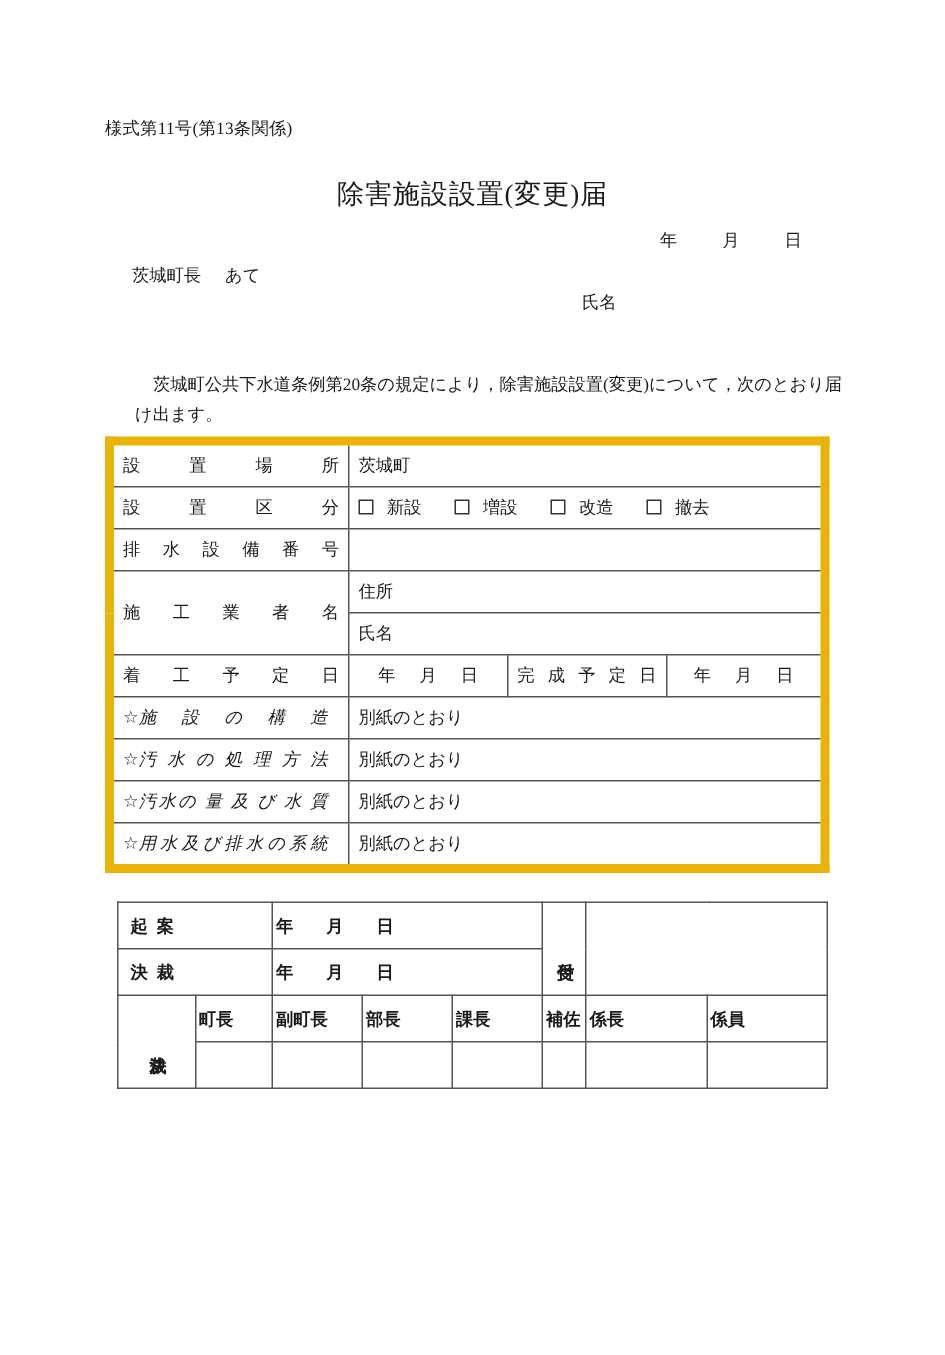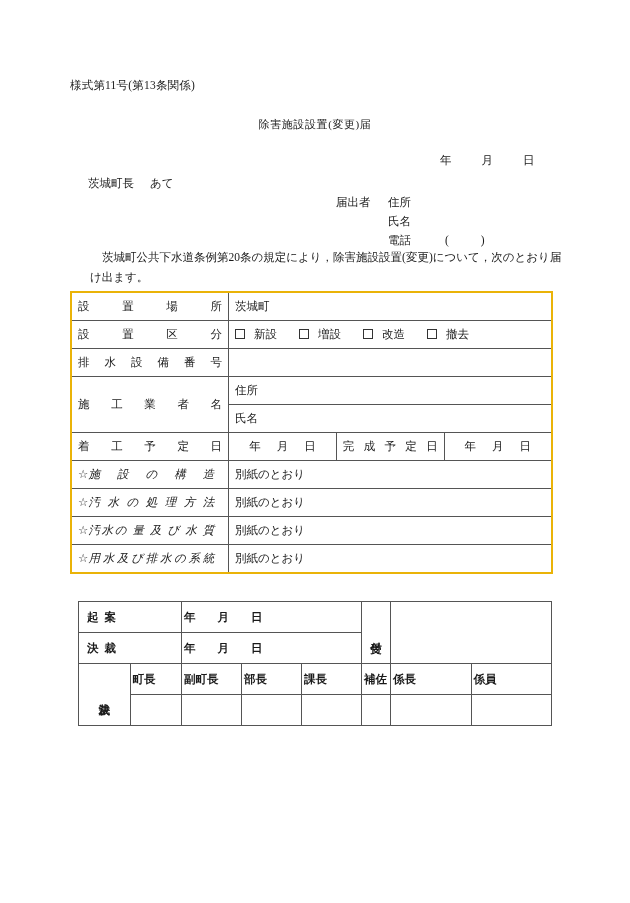--- a/index.html
+++ b/index.html
@@ -30,21 +30,21 @@
     top: 78px;
     font-size: 11.5px;
     letter-spacing: 0.2px;
     white-space: nowrap;
   }
   .doc-title {
     position: absolute;
     left: 0; top: 117px;
     width: 630px;
     text-align: center;
-    font-size: 11px;
+    font-size: 18px;
     letter-spacing: 0.6px;
   }
   .date-line {
     position: absolute;
     left: 440px;
     top: 153px;
     font-size: 11.5px;
     white-space: nowrap;
   }
   .date-line span { display: inline-block; }
@@ -95,21 +95,21 @@
   }
 
   
   .main-table {
     position: absolute;
     left: 70px;
     top: 291px;
     width: 483px;
     border-collapse: collapse;
     table-layout: fixed;
-    border: 2px solid #eab308;
+    border: 6px solid #eab308;
   }
   .main-table td {
     border: 1px solid #555;
     height: 27px;
     padding: 0 6px;
     font-size: 11.5px;
     vertical-align: middle;
   }
   .lbl {
     width: 144px;
@@ -219,31 +219,22 @@
   <div class="date-line">
     <span class="y">年</span><span class="m">月</span><span class="d">日</span>
   </div>
 
   <div class="addressee">
     <span>茨城町長</span><span class="sep"></span><span>あて</span>
   </div>
 
   <div class="submitter">
     <div class="submitter-row">
-      <span class="submitter-label">届出者</span>
-      <span>住所</span>
-    </div>
-    <div class="submitter-row">
       <span class="submitter-spacer"></span>
       <span>氏名</span>
-    </div>
-    <div class="submitter-row">
-      <span class="submitter-spacer"></span>
-      <span>電話</span>
-      <span class="phone-parens"><span>(</span><span class="gap"></span><span>)</span></span>
     </div>
   </div>
 
   <div class="body-text">茨城町公共下水道条例第20条の規定により，除害施設設置(変更)について，次のとおり届け出ます。</div>
 
   <table class="main-table">
     <tbody>
         <tr>
       <td class="lbl">設 置 場 所</td>
       <td class="val" colspan="3">茨城町</td>

